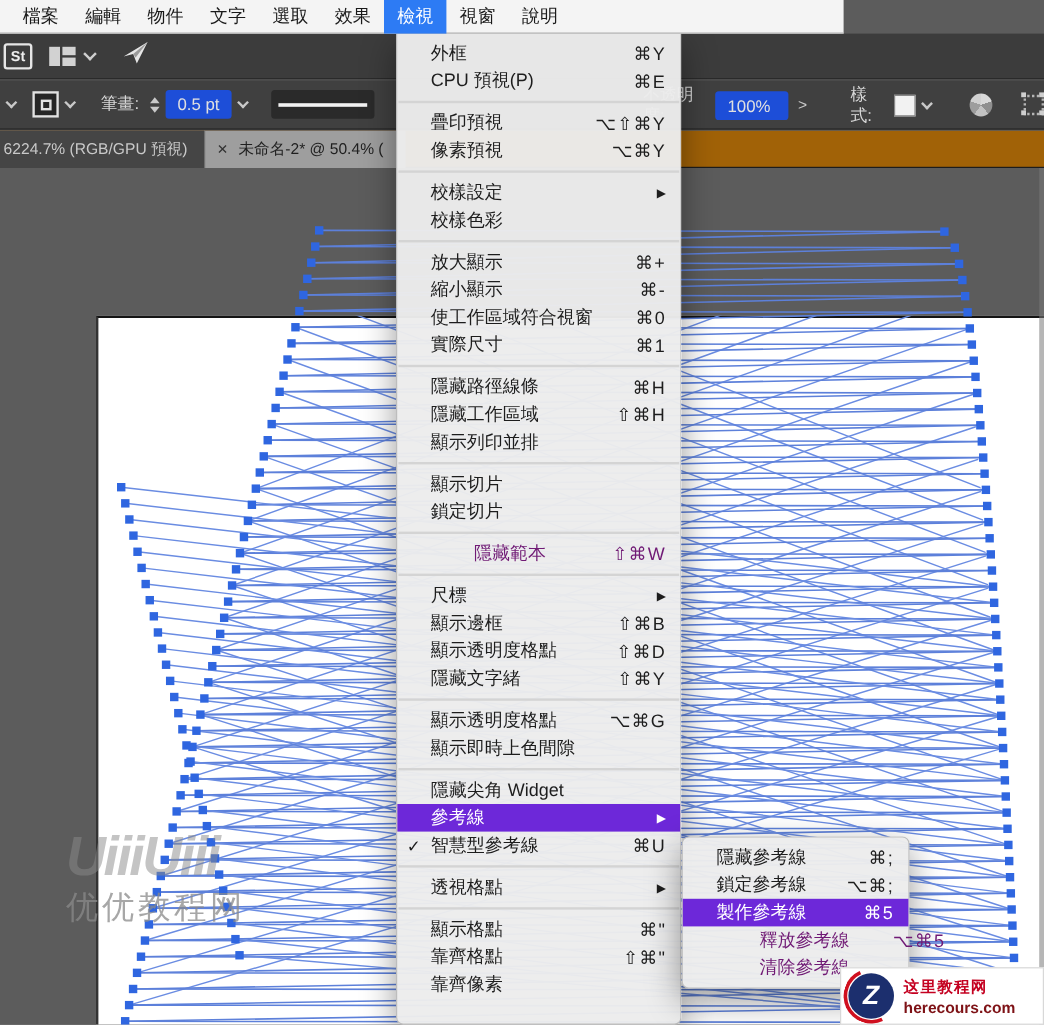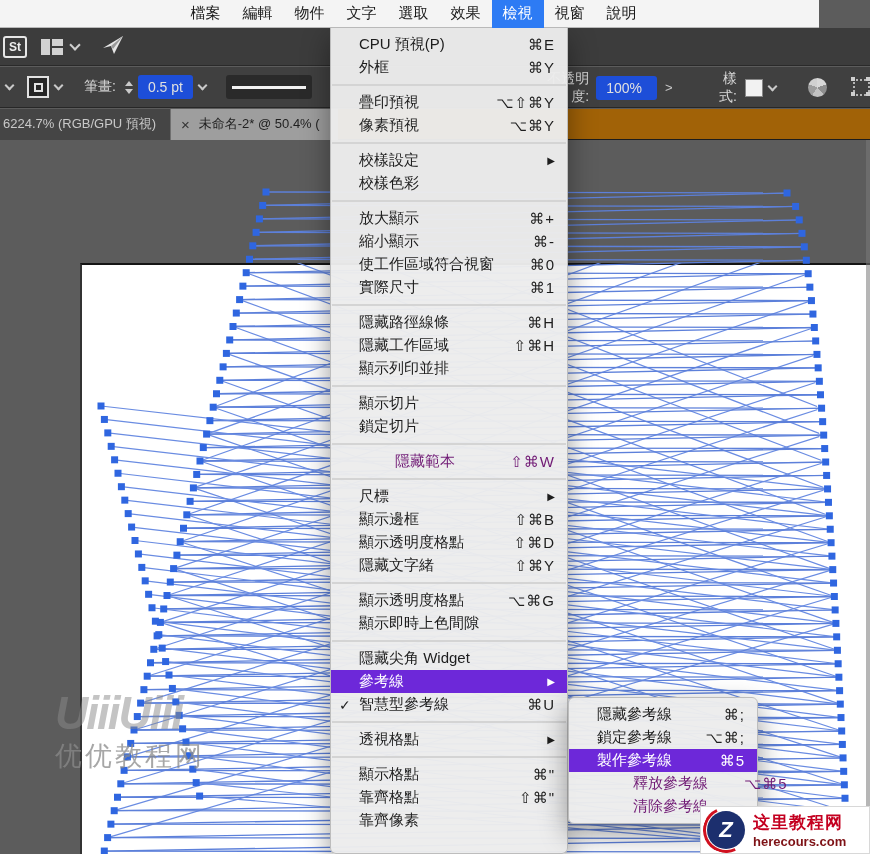--- a/index.html
+++ b/index.html
@@ -4,23 +4,23 @@
 <style>
   * { margin:0; padding:0; box-sizing:border-box; }
   html,body { width:870px; height:854px; }
   body {
     position:relative; width:870px; height:854px; overflow:hidden;
     font-family:"Liberation Sans", sans-serif; background:#5c5c5c;
     -webkit-font-smoothing:antialiased;
   }
   
   .menubar {
-    position:absolute; top:0; left:0; width:819px; height:28px;
+    position:absolute; top:0; left:0; width:703px; height:28px;
     background:#f4f4f4; border-bottom:1px solid #b9b9b9;
-    display:flex; align-items:center; padding-left:8px; z-index:20;justify-content:center;
+    display:flex; align-items:center; padding-left:8px; z-index:20;
   }
   .menubar .mitem {
     font-size:15px; color:#1a1a1a; padding:0 11px; height:28px;
     display:flex; align-items:center; cursor:default;
   }
   .menubar .mitem.active { background:#2d7bf4; color:#fff; }
   
   .appbar {
     position:absolute; top:28px; left:0; width:870px; height:38px;
     background:#3c3c3c; border-bottom:1px solid #2a2a2a; z-index:5;
@@ -34,21 +34,21 @@
   .ws-icon { margin-left:14px; width:22px; height:16px; display:flex; gap:2px; }
   .ws-icon .a { width:9px; height:16px; background:#d2d2d2; }
   .ws-icon .b { display:flex; flex-direction:column; gap:2px; }
   .ws-icon .b span { width:11px; height:7px; background:#d2d2d2; display:block; }
   .chev { width:8px; height:8px; border-right:2px solid #cfcfcf; border-bottom:2px solid #cfcfcf; transform:rotate(45deg); margin:0 0 4px 8px; }
   .rocket { margin-left:22px; }
   
   .controlbar {
     position:absolute; top:67px; left:0; width:870px; height:41px;
     background:#404040; border-bottom:1px solid #272727; z-index:5;
-    display:flex; align-items:center; color:#d8d8d8; font-size:14px;text-align:right;
+    display:flex; align-items:center; color:#d8d8d8; font-size:14px;
   }
   .cb-chev { width:7px; height:7px; border-right:2px solid #c9c9c9; border-bottom:2px solid #c9c9c9; transform:rotate(45deg); margin:-3px 6px 0 6px; flex:none; }
   .fill-swatch { width:22px; height:22px; border:2px solid #e2e2e2; background:#262626; margin-left:8px; display:flex; align-items:center; justify-content:center; flex:none; }
   .fill-swatch .inner { width:9px; height:9px; border:2px solid #e2e2e2; }
   .cb-label { margin-left:16px; white-space:nowrap; }
   .stepper { display:flex; flex-direction:column; gap:3px; margin:0 5px 0 9px; }
   .stepper i { display:block; width:0; height:0; border-left:4px solid transparent; border-right:4px solid transparent; }
   .stepper .up { border-bottom:5px solid #c9c9c9; }
   .stepper .dn { border-top:5px solid #c9c9c9; }
   .cb-field {
@@ -93,21 +93,21 @@
   #view-menu { left:330px; top:28px; width:238px; height:826px; overflow:hidden; border-top:none; border-radius:0 0 6px 6px; }
   #guides-submenu { left:568px; top:697px; width:190px; border-radius:6px; }
   
   .wm-uiii { position:absolute; left:55px; top:690px; z-index:4; color:#8a8a8a; }
   .wm-uiii .logo { font-size:46px; font-weight:bold; font-style:italic; letter-spacing:-2px; opacity:.5; line-height:1.0; }
   .wm-uiii .txt { font-size:27px; letter-spacing:3px; opacity:.75; margin-top:2px; }
   .wm-here { position:absolute; left:700px; top:806px; width:170px; height:48px; background:#fff; border:1px solid #d8d8d8; z-index:12; display:flex; align-items:center; }
   .wm-here .zlogo { width:38px; height:38px; border-radius:50%; background:#1c2f6e; color:#fff; font-weight:bold; font-style:italic; font-size:22px; display:flex; align-items:center; justify-content:center; margin-left:6px; position:relative; flex:none; }
   .wm-here .zlogo::before { content:""; position:absolute; inset:-4px; border-radius:50%; border:3px solid transparent; border-left-color:#d0101f; border-bottom-color:#d0101f; transform:rotate(20deg); }
   .wm-here .wtxt { margin-left:8px; }
-  .wm-here .t1 { color:#c40020; font-size:17px; font-weight:bold; letter-spacing:1px; }
+  .wm-here .t1 { color:#c40020; font-size:13px; font-weight:bold; letter-spacing:1px; }
   .wm-here .t2 { color:#7e1216; font-size:13px; font-weight:bold; }
 </style>
 </head>
 <body>
 
 <div class="canvas">
   <div class="artboard"></div>
 </div>
 <svg class="art" width="870" height="854">
     <defs>
@@ -484,27 +484,27 @@
     </div>
     <div class="tab inactive">
       <span class="close">×</span>
       <span>未命名-2* @ 50.4% (</span>
     </div>
   </div>
 
 <div class="menu" id="view-menu">
     <div class="menu-item">
       <span class="mark"></span>
+      <span class="lbl">外框</span>
+      <span class="sc">⌘Y</span>
+    </div>
+    <div class="menu-item">
+      <span class="mark"></span>
       <span class="lbl">CPU 預視(P)</span>
       <span class="sc">⌘E</span>
-    </div>
-    <div class="menu-item">
-      <span class="mark"></span>
-      <span class="lbl">外框</span>
-      <span class="sc">⌘Y</span>
     </div>
     <div class="menu-sep"></div>
     <div class="menu-item">
       <span class="mark"></span>
       <span class="lbl">疊印預視</span>
       <span class="sc">⌥⇧⌘Y</span>
     </div>
     <div class="menu-item">
       <span class="mark"></span>
       <span class="lbl">像素預視</span>

